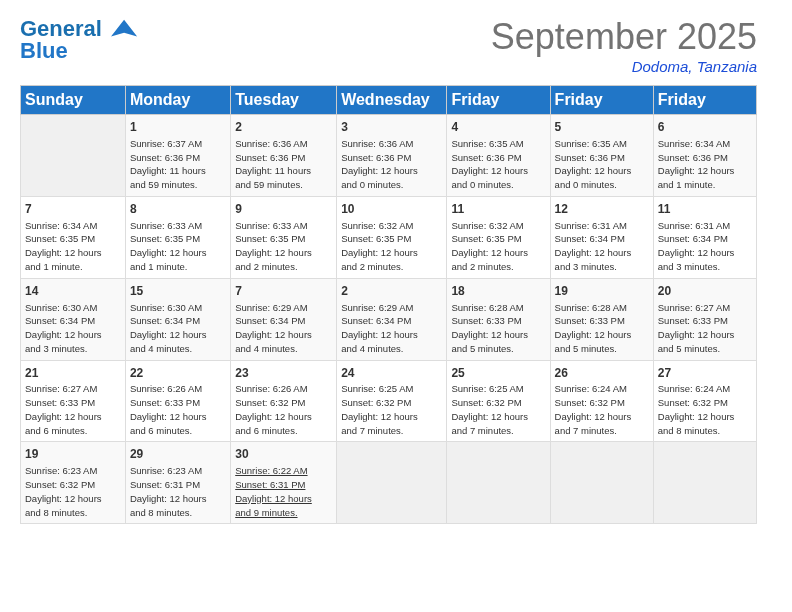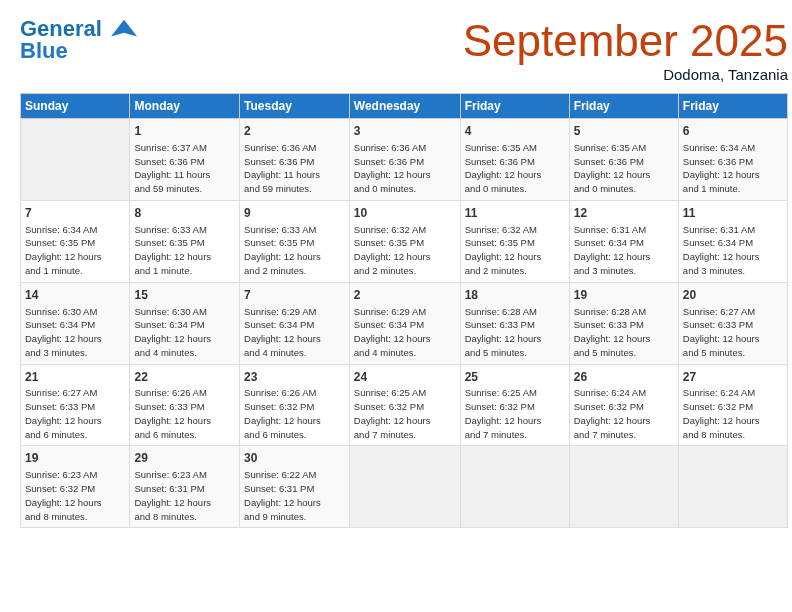--- a/index.html
+++ b/index.html
@@ -6,21 +6,21 @@
     body {
       font-family: Arial, sans-serif;
       background: #fff;
       width: 792px;
       height: 612px;
       overflow: hidden;
     }
     .page {
       width: 792px;
       min-height: 612px;
-      padding: 16px 4px 10px 20px;
+      padding: 16px 35px 10px 20px;
     }
     .header {
       display: flex;
       justify-content: space-between;
       align-items: flex-start;
       margin-bottom: 10px;
     }
     .logo {
       display: flex;
       align-items: center;
@@ -36,39 +36,40 @@
     }
     .logo-icon {
       width: 28px;
       height: 28px;
       margin-left: 2px;
     }
     .title-block {
       text-align: right;
     }
     .month-title {
-      font-size: 44px;
-      color: #c2410c;
+      font-size: 36px;
+      color: #737373;
       font-weight: normal;
     }
     .subtitle {
       font-size: 15px;
-      color: #0f172a;
+      color: #1d4ed8;
+      font-style: italic;
     }
     table {
       width: 100%;
       border-collapse: collapse;
       font-size: 10.5px;
     }
     thead tr th {
       background-color: #2176c7;
       color: #fff;
       padding: 5px 4px;
       text-align: left;
-      font-size: 12px;
+      font-size: 16px;
       font-weight: bold;
       border: 1px solid #ccc;
     }
     tbody tr td {
       vertical-align: top;
       padding: 4px 4px;
       border: 1px solid #ddd;
       width: 113px;
       min-height: 70px;
       color: #333;
@@ -341,21 +342,21 @@
           </td>
           <td>
             <span class="day-num">29</span>
             <div class="day-info" style="white-space: pre-line;">Sunrise: 6:23 AM
 Sunset: 6:31 PM
 Daylight: 12 hours
 and 8 minutes.</div>
           </td>
           <td>
             <span class="day-num">30</span>
-            <div class="day-info" style="white-space: pre-line;">Sunrise: 6:22 AM
+            <div class="day-info" style="white-space: pre-line; text-decoration: underline;">Sunrise: 6:22 AM
 Sunset: 6:31 PM
 Daylight: 12 hours
 and 9 minutes.</div>
           </td>
           <td class="empty-cell"></td>
           <td class="empty-cell"></td>
           <td class="empty-cell"></td>
           <td class="empty-cell"></td>
         </tr>
       </tbody>

